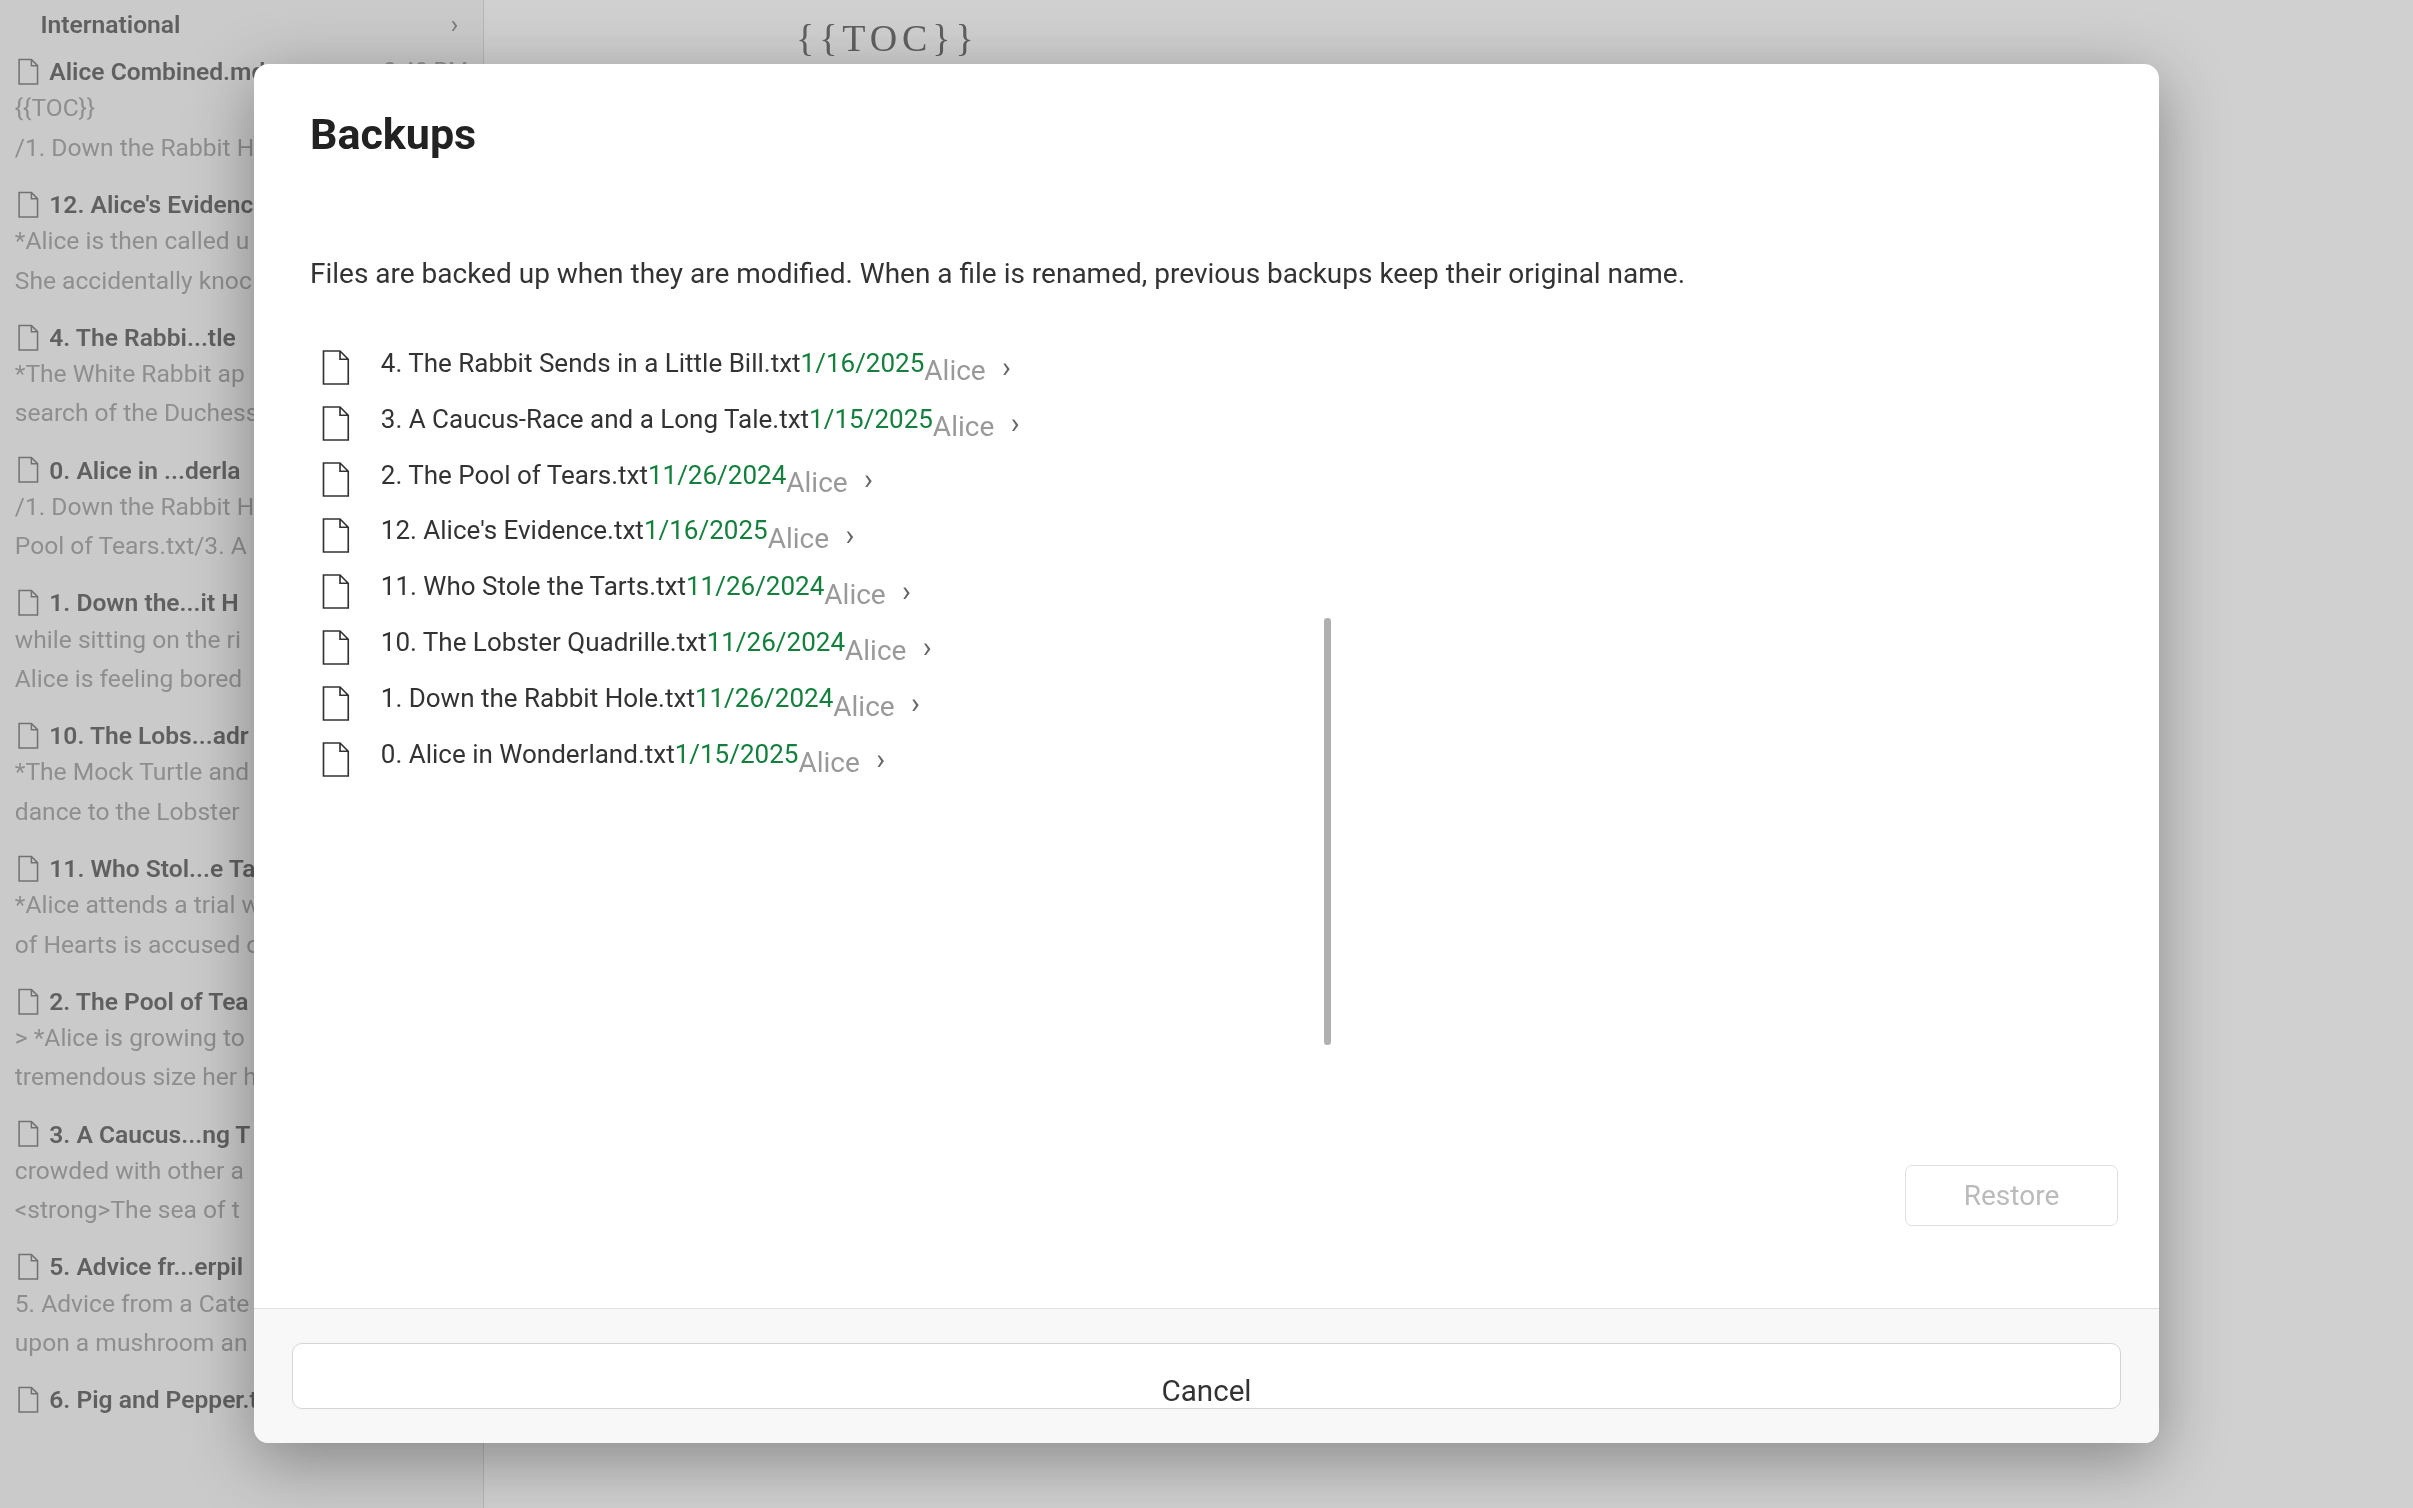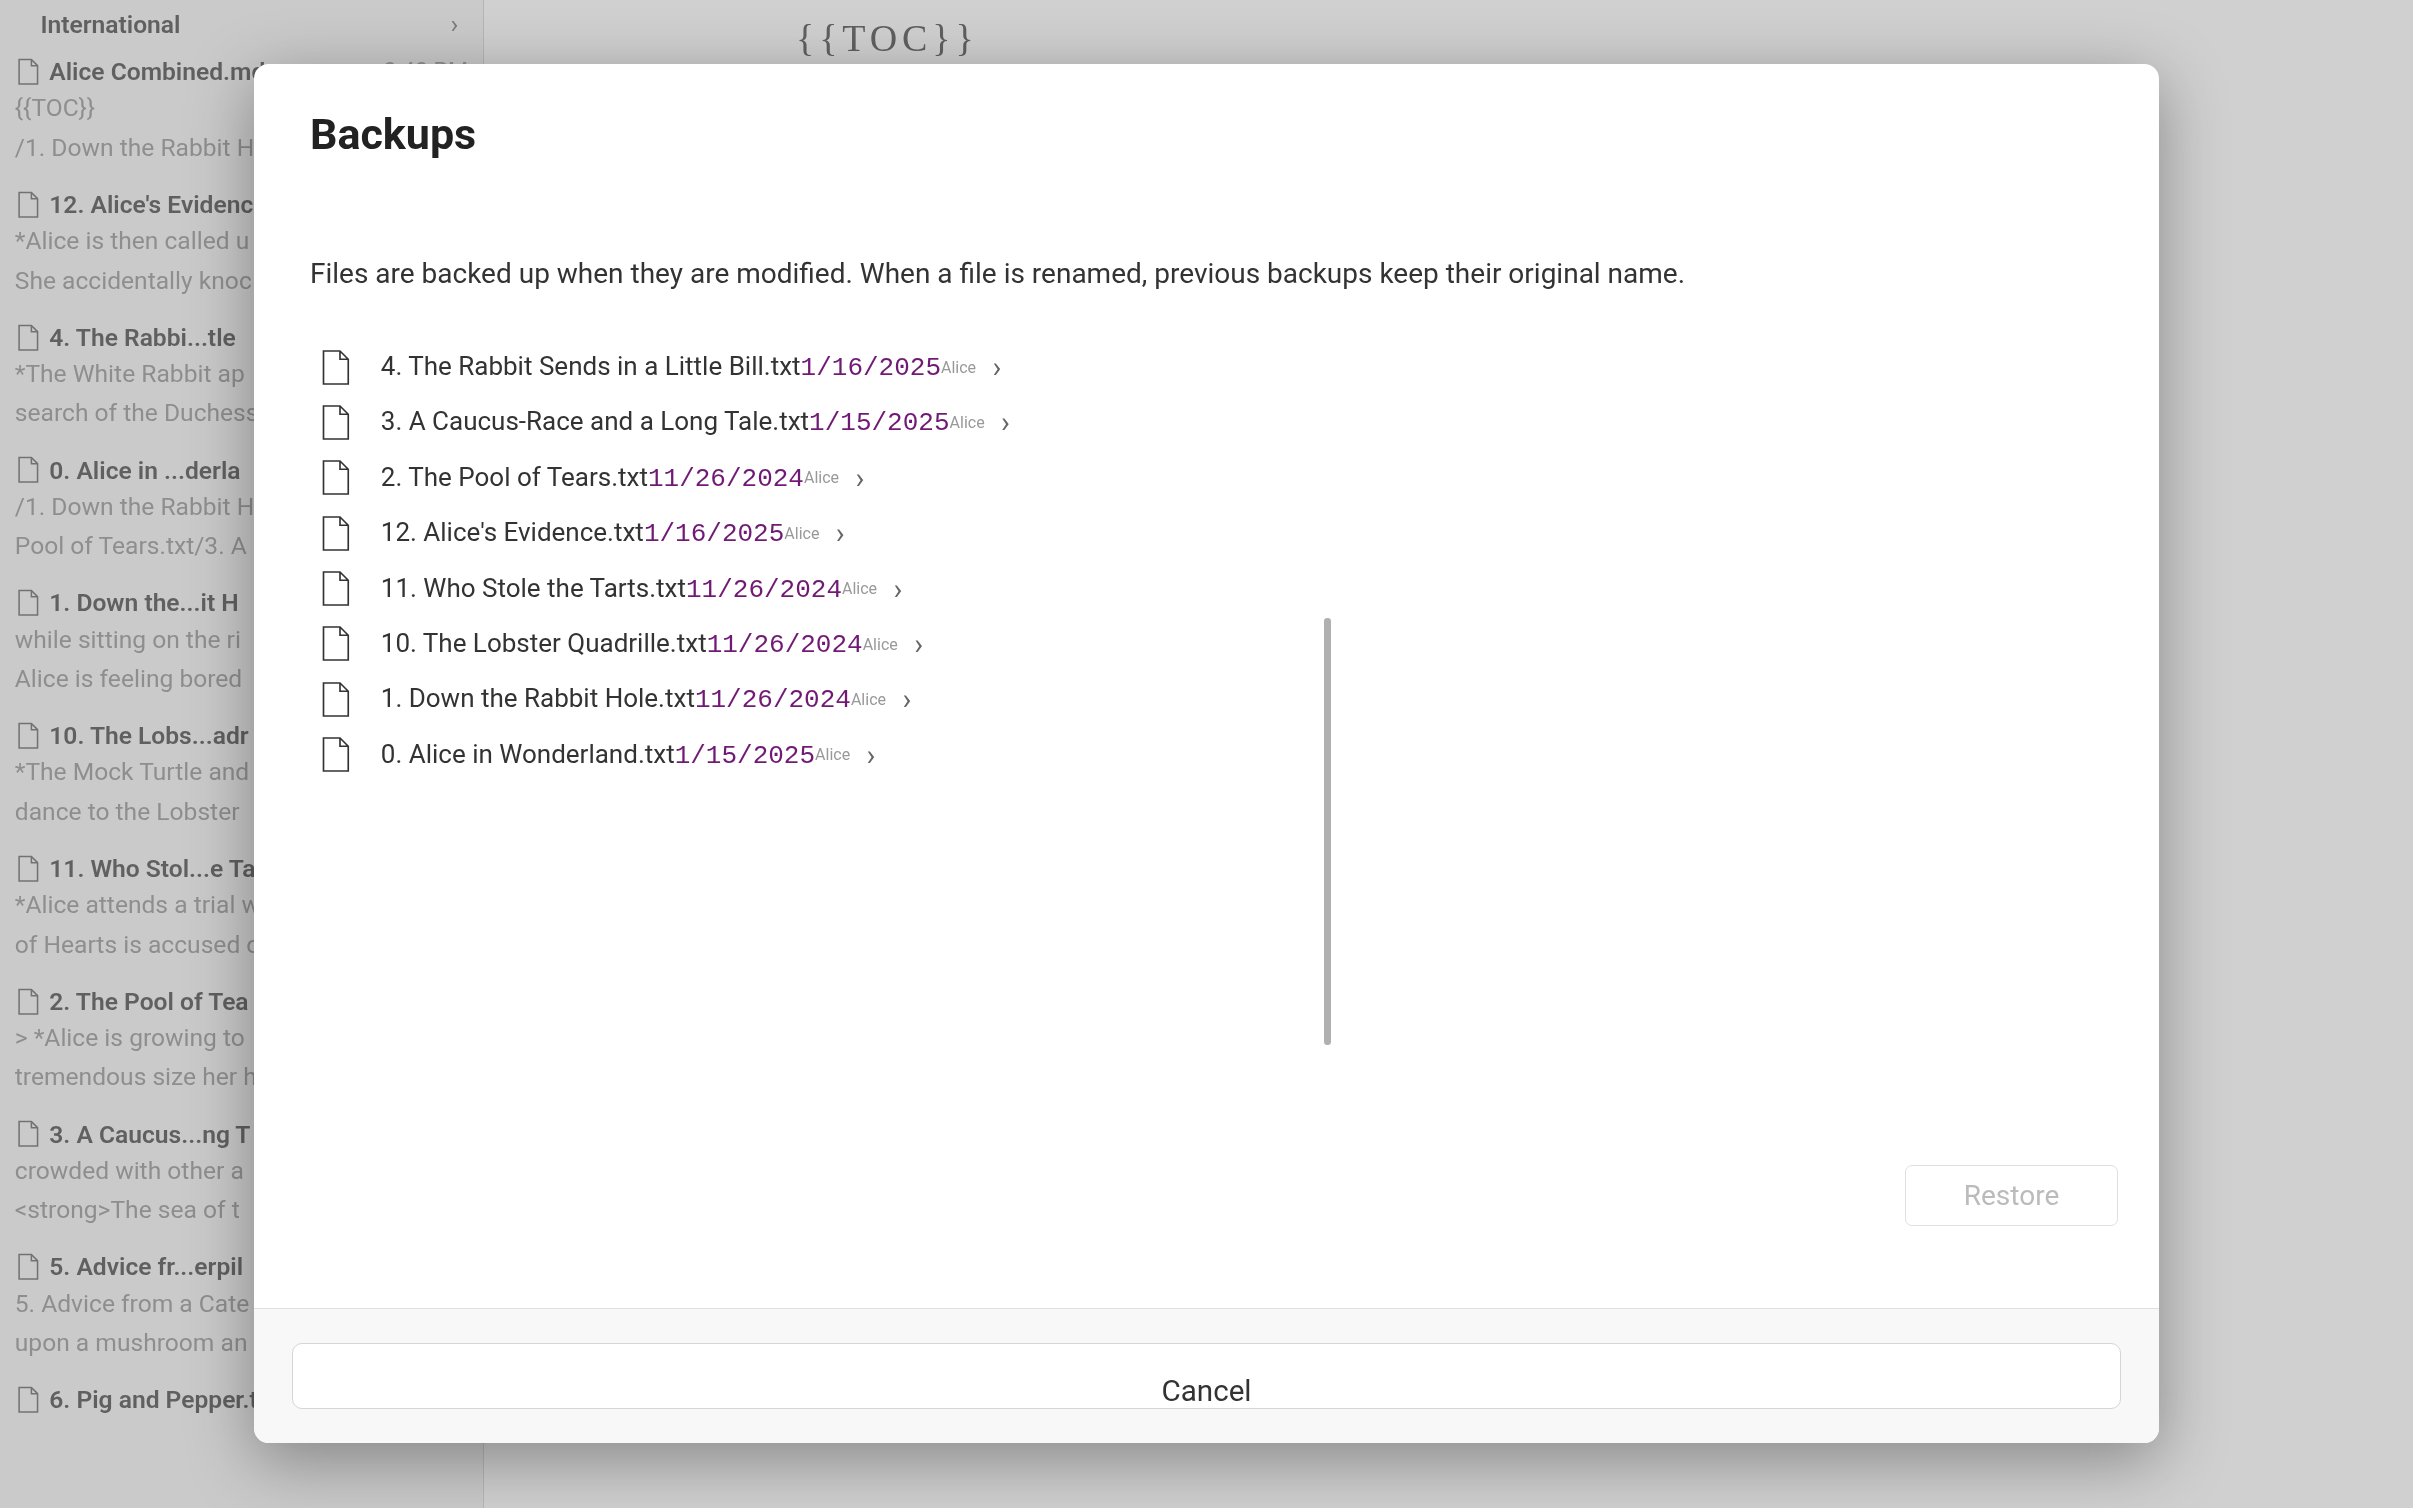--- a/index.html
+++ b/index.html
@@ -175,26 +175,25 @@
       display: flex;
       align-items: baseline;
       font-size: 26px;
     }
     
     .backup-filename {
       color: #333;
     }
     
     .backup-date {
-      color: #701a75;
-      font-family: Liberation Mono, monospace;
+      color: #15803d;
     }
     
     .backup-subtitle {
-      font-size: 16px;
+      font-size: 28px;
       color: #999;
       margin-top: 6.6px;
     }
     
     .backup-chevron {
       font-size: 29.6px;
       color: #666;
       margin-left: 16.4px;
     }
     

